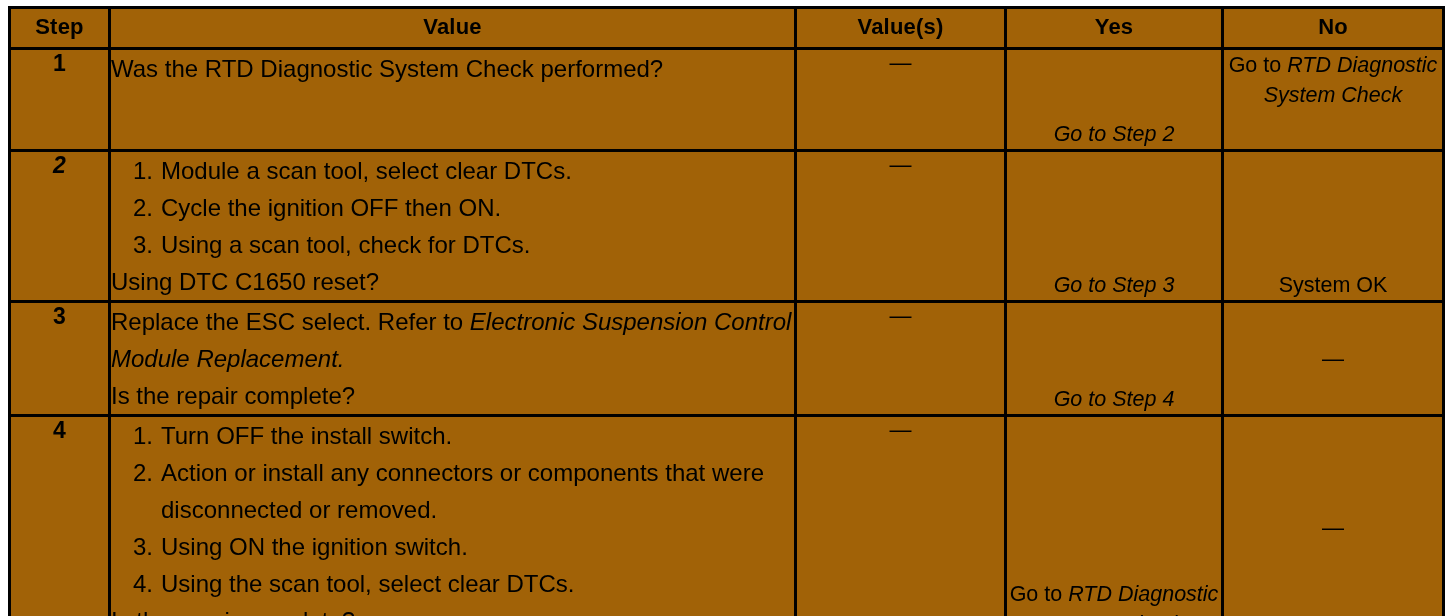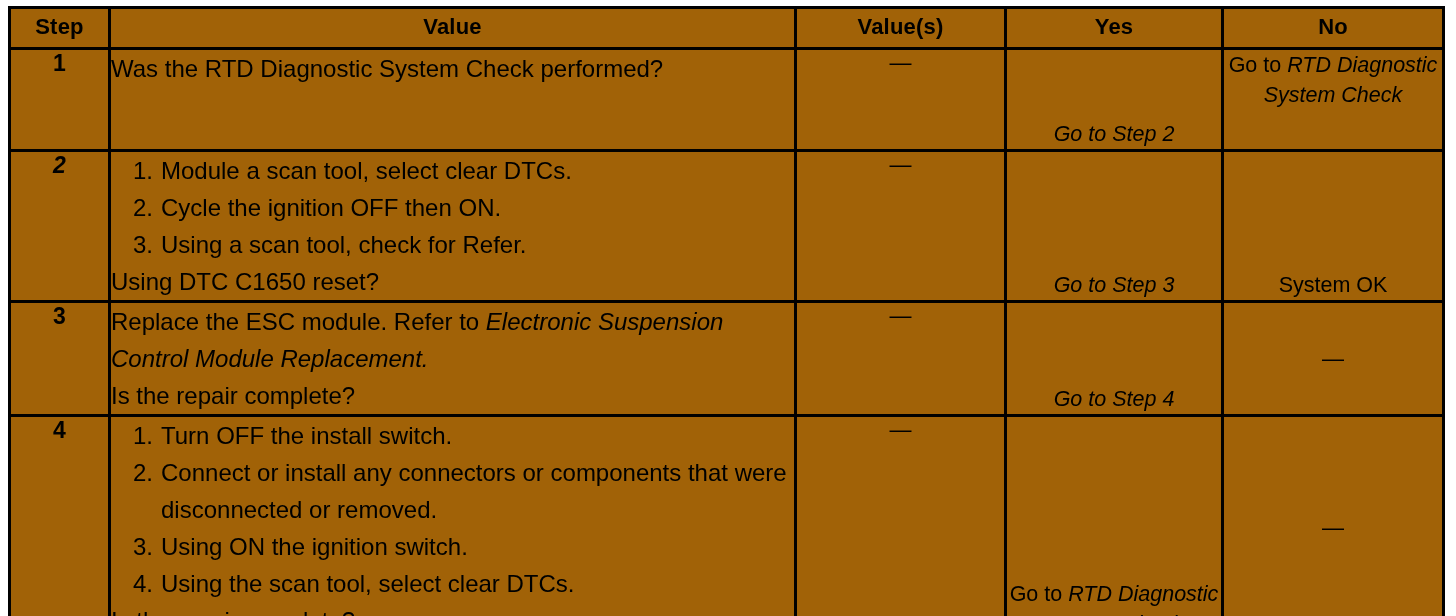--- a/index.html
+++ b/index.html
@@ -148,44 +148,44 @@
           <td class="value"><span class="dashmark">—</span></td>
           <td class="branch v-bottom"><span class="ital">Go to Step 2</span></td>
           <td class="branch v-top"><span>Go to </span><span class="ital">RTD Diagnostic System Check</span></td>
         </tr>
         <tr style="height: 148px;">
           <td class="step"><span class="num ital">2</span></td>
           <td class="action">
             <div class="olist">
               <div class="oitem"><span class="mark">1.</span><span>Module a scan tool, select clear DTCs.</span></div>
               <div class="oitem"><span class="mark">2.</span><span>Cycle the ignition OFF then ON.</span></div>
-              <div class="oitem"><span class="mark">3.</span><span>Using a scan tool, check for Refer.</span></div>
+              <div class="oitem"><span class="mark">3.</span><span>Using a scan tool, check for DTCs.</span></div>
             </div>
             <span class="tail">Using DTC C1650 reset?</span>
           </td>
           <td class="value"><span class="dashmark">—</span></td>
           <td class="branch v-bottom"><span class="ital">Go to Step 3</span></td>
           <td class="branch v-bottom"><span>System OK</span></td>
         </tr>
         <tr style="height: 104px;">
           <td class="step"><span class="num">3</span></td>
           <td class="action">
-            <span class="stmt"><span>Replace the ESC module. Refer to </span><span class="ital">Electronic Suspension Control Module Replacement.</span></span>
+            <span class="stmt"><span>Replace the ESC select. Refer to </span><span class="ital">Electronic Suspension Control Module Replacement.</span></span>
             <span class="tail">Is the repair complete?</span>
           </td>
           <td class="value"><span class="dashmark">—</span></td>
           <td class="branch v-bottom"><span class="ital">Go to Step 4</span></td>
           <td class="branch v-middle dash"><span>—</span></td>
         </tr>
         <tr style="height: 218px;">
           <td class="step"><span class="num">4</span></td>
           <td class="action">
             <div class="olist">
               <div class="oitem"><span class="mark">1.</span><span>Turn OFF the install switch.</span></div>
-              <div class="oitem"><span class="mark">2.</span><span>Connect or install any connectors or components that were disconnected or removed.</span></div>
+              <div class="oitem"><span class="mark">2.</span><span>Action or install any connectors or components that were disconnected or removed.</span></div>
               <div class="oitem"><span class="mark">3.</span><span>Using ON the ignition switch.</span></div>
               <div class="oitem"><span class="mark">4.</span><span>Using the scan tool, select clear DTCs.</span></div>
             </div>
             <span class="tail">Is the repair complete?</span>
           </td>
           <td class="value"><span class="dashmark">—</span></td>
           <td class="branch v-bottom"><span>Go to </span><span class="ital">RTD Diagnostic System Check</span></td>
           <td class="branch v-middle dash"><span>—</span></td>
         </tr>
       </tbody>

